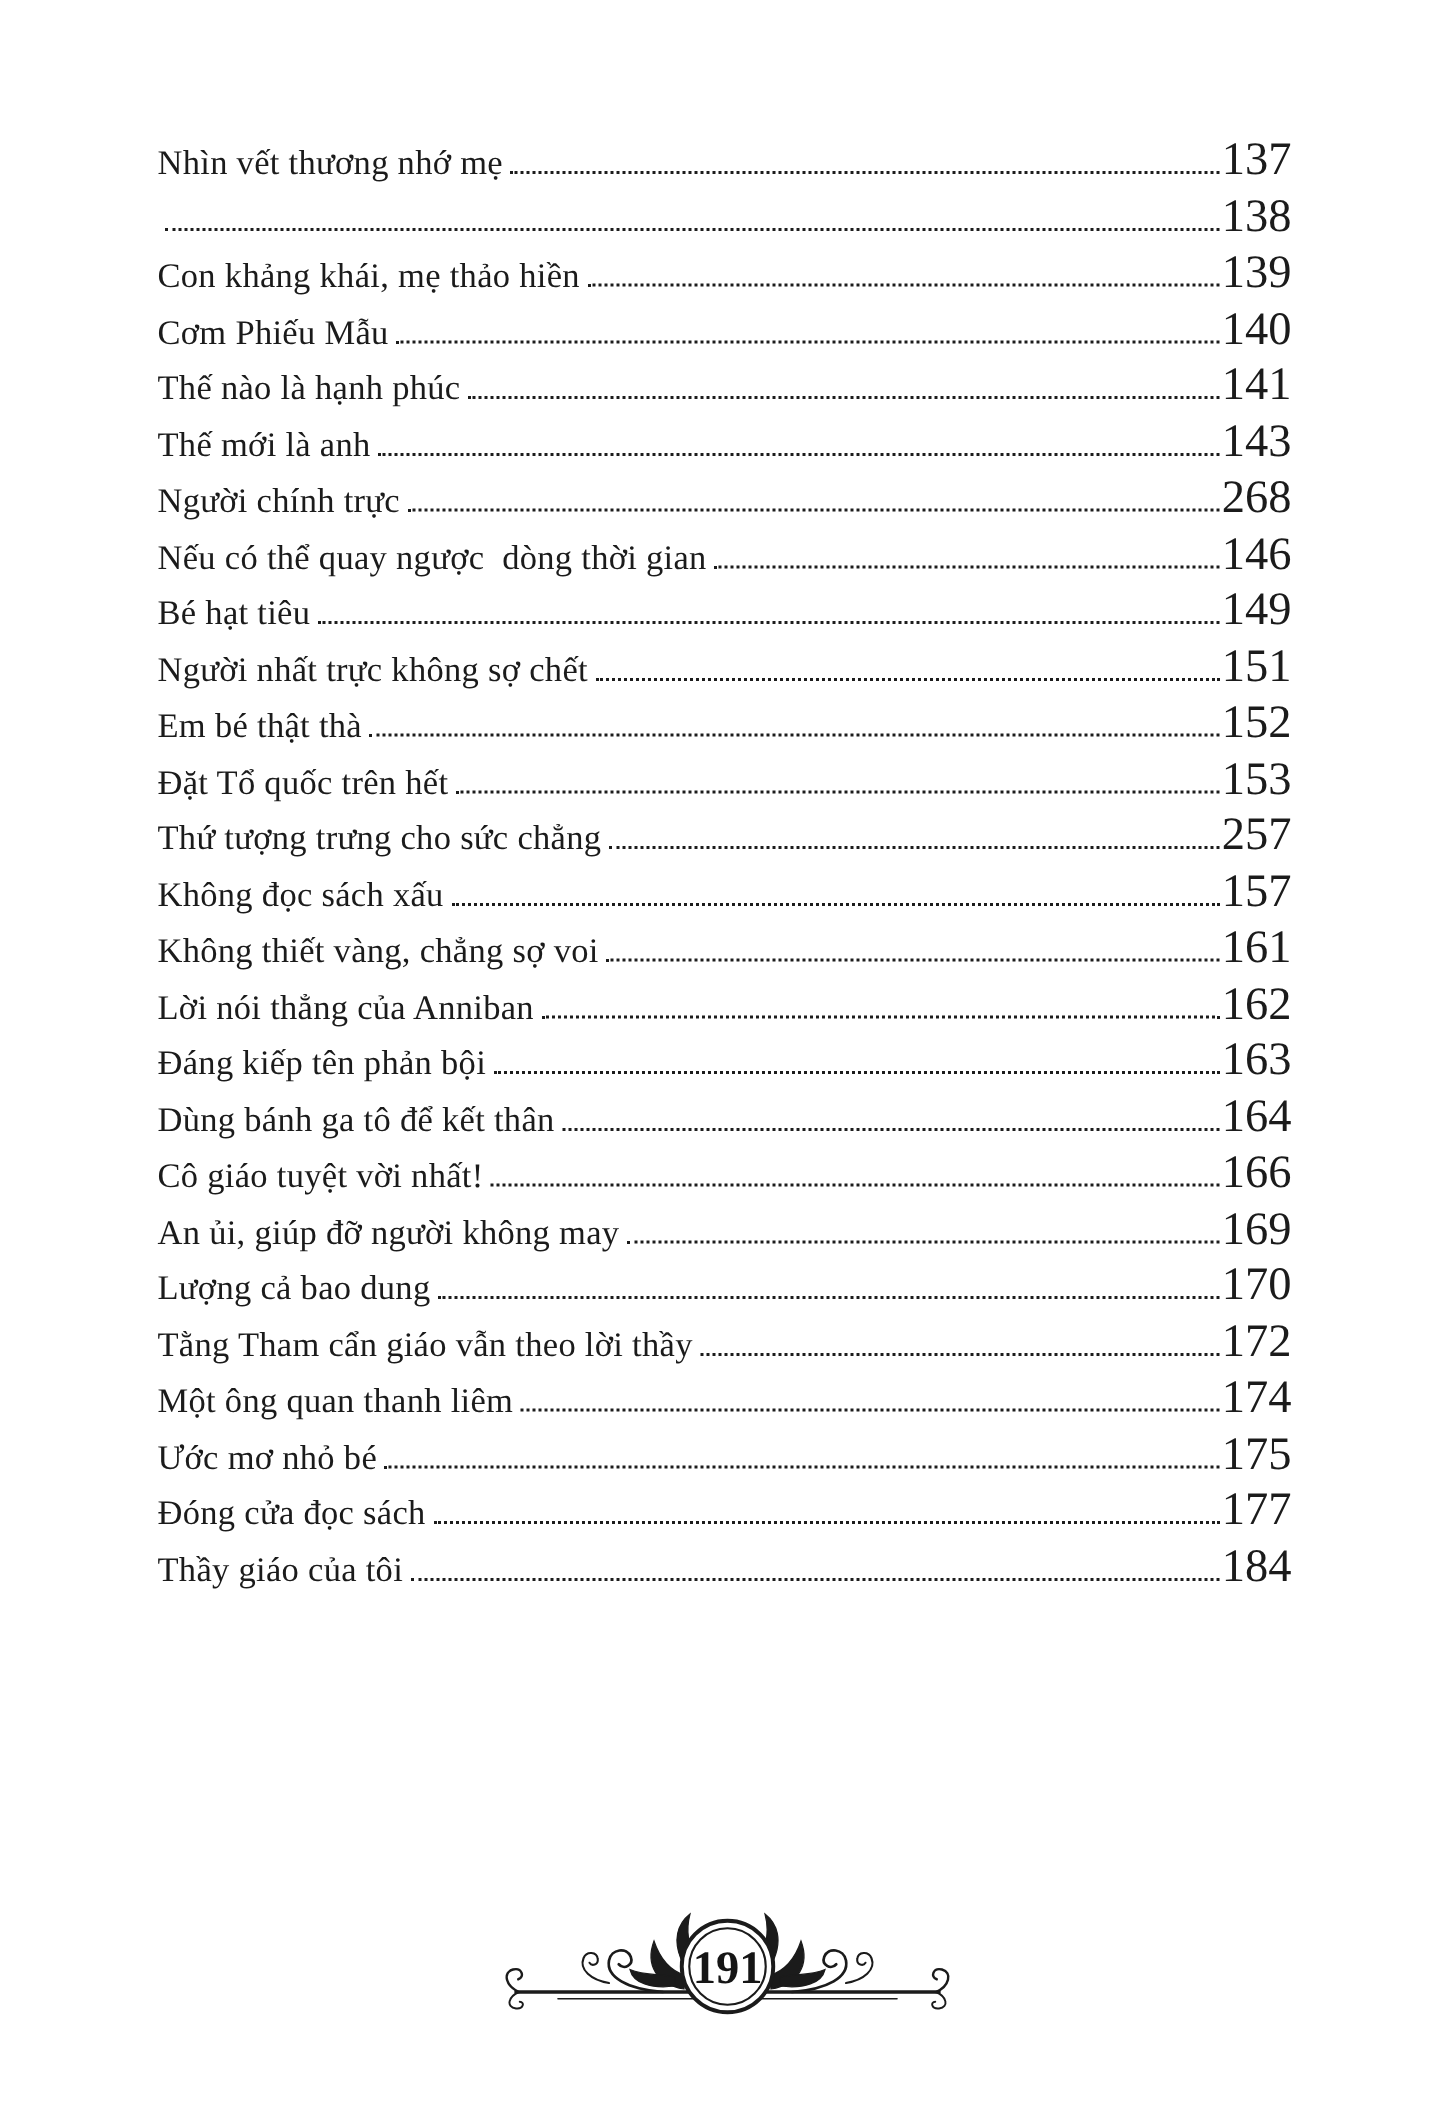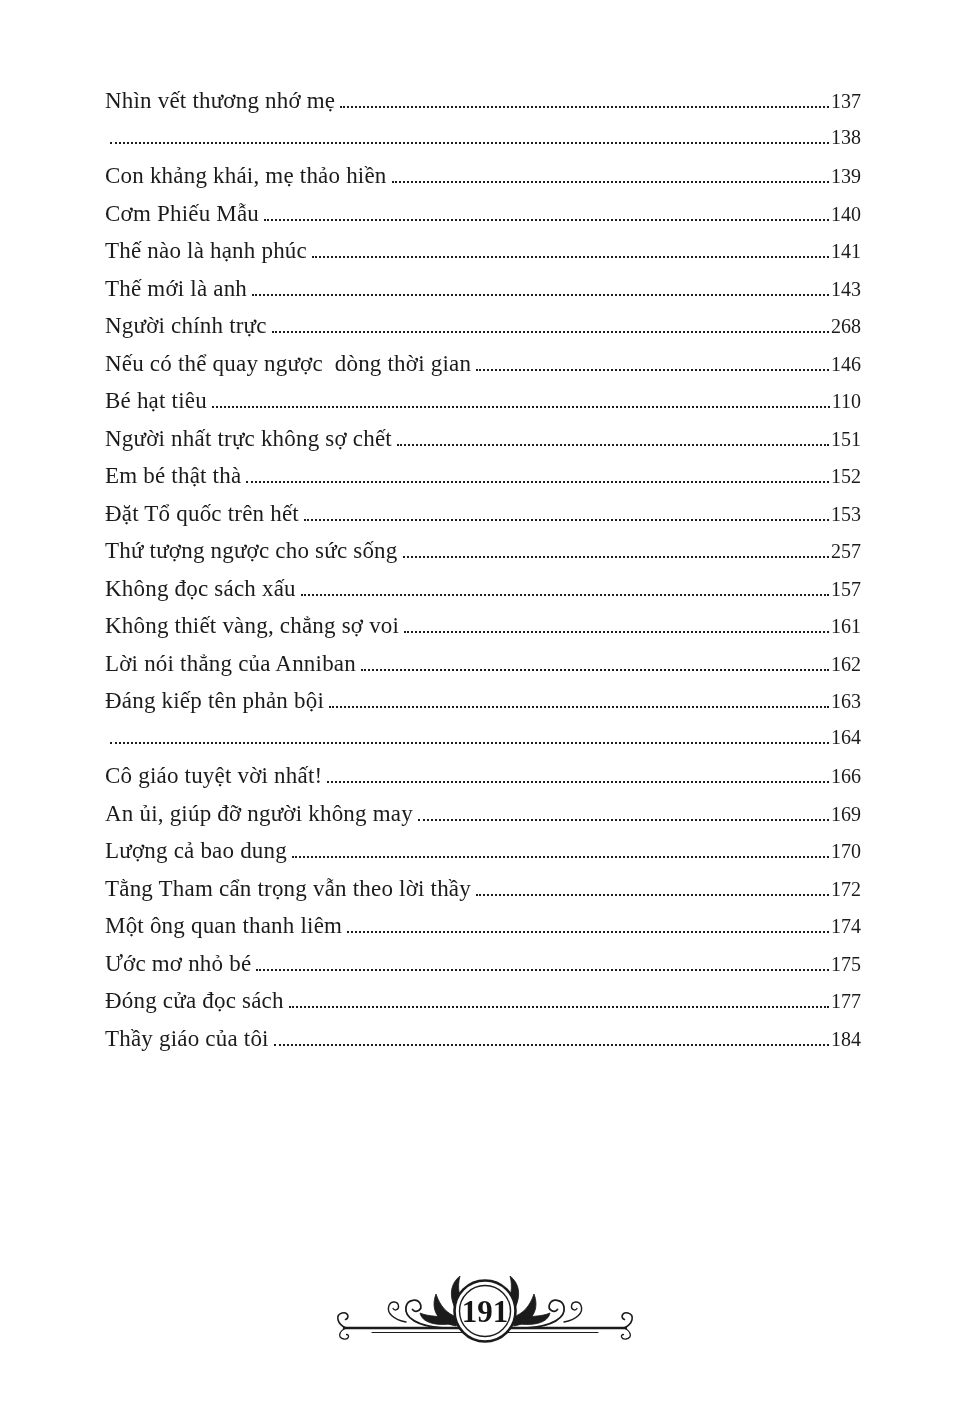--- a/index.html
+++ b/index.html
@@ -37,21 +37,21 @@
     flex: 0 0 auto;
   }
   .toc-leader {
     flex: 1 1 auto;
     min-width: 12px;
     border-bottom: 2px dotted #1c1c1c;
     margin: 0 2px 0 5px;
   }
   .toc-page {
     flex: 0 0 auto;
-    font-size: 20px;
+    font-size: 31px;
   }
   .ornament {
     position: absolute;
     left: 330px;
     top: 1260px;
     width: 310px;
     height: 104px;
   }
   .ornament svg {
     display: block;
@@ -108,21 +108,21 @@
 
     <div class="toc-row">
       <span class="toc-title">Nếu có thể quay ngược  dòng thời gian</span>
       <span class="toc-leader"></span>
       <span class="toc-page">146</span>
     </div>
 
     <div class="toc-row">
       <span class="toc-title">Bé hạt tiêu</span>
       <span class="toc-leader"></span>
-      <span class="toc-page">110</span>
+      <span class="toc-page">149</span>
     </div>
 
     <div class="toc-row">
       <span class="toc-title">Người nhất trực không sợ chết</span>
       <span class="toc-leader"></span>
       <span class="toc-page">151</span>
     </div>
 
     <div class="toc-row">
       <span class="toc-title">Em bé thật thà</span>
@@ -130,21 +130,21 @@
       <span class="toc-page">152</span>
     </div>
 
     <div class="toc-row">
       <span class="toc-title">Đặt Tổ quốc trên hết</span>
       <span class="toc-leader"></span>
       <span class="toc-page">153</span>
     </div>
 
     <div class="toc-row">
-      <span class="toc-title">Thứ tượng ngược cho sức sống</span>
+      <span class="toc-title">Thứ tượng trưng cho sức chẳng</span>
       <span class="toc-leader"></span>
       <span class="toc-page">257</span>
     </div>
 
     <div class="toc-row">
       <span class="toc-title">Không đọc sách xấu</span>
       <span class="toc-leader"></span>
       <span class="toc-page">157</span>
     </div>
 
@@ -160,20 +160,21 @@
       <span class="toc-page">162</span>
     </div>
 
     <div class="toc-row">
       <span class="toc-title">Đáng kiếp tên phản bội</span>
       <span class="toc-leader"></span>
       <span class="toc-page">163</span>
     </div>
 
     <div class="toc-row">
+      <span class="toc-title">Dùng bánh ga tô để kết thân</span>
       <span class="toc-leader"></span>
       <span class="toc-page">164</span>
     </div>
 
     <div class="toc-row">
       <span class="toc-title">Cô giáo tuyệt vời nhất!</span>
       <span class="toc-leader"></span>
       <span class="toc-page">166</span>
     </div>
 
@@ -183,21 +184,21 @@
       <span class="toc-page">169</span>
     </div>
 
     <div class="toc-row">
       <span class="toc-title">Lượng cả bao dung</span>
       <span class="toc-leader"></span>
       <span class="toc-page">170</span>
     </div>
 
     <div class="toc-row">
-      <span class="toc-title">Tằng Tham cẩn trọng vẫn theo lời thầy</span>
+      <span class="toc-title">Tằng Tham cẩn giáo vẫn theo lời thầy</span>
       <span class="toc-leader"></span>
       <span class="toc-page">172</span>
     </div>
 
     <div class="toc-row">
       <span class="toc-title">Một ông quan thanh liêm</span>
       <span class="toc-leader"></span>
       <span class="toc-page">174</span>
     </div>
 

